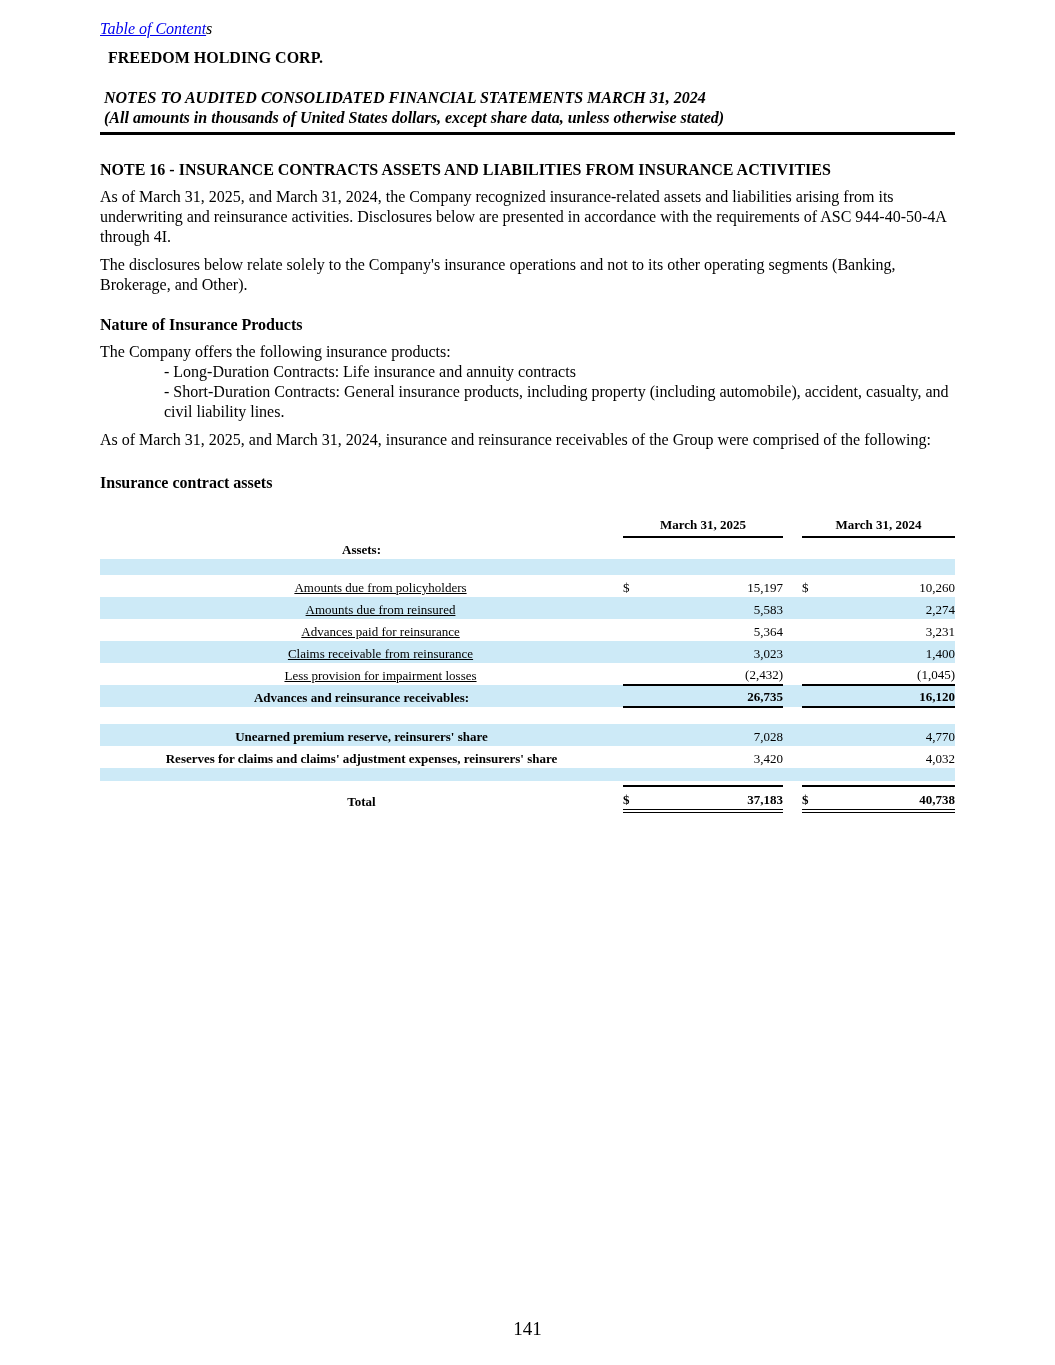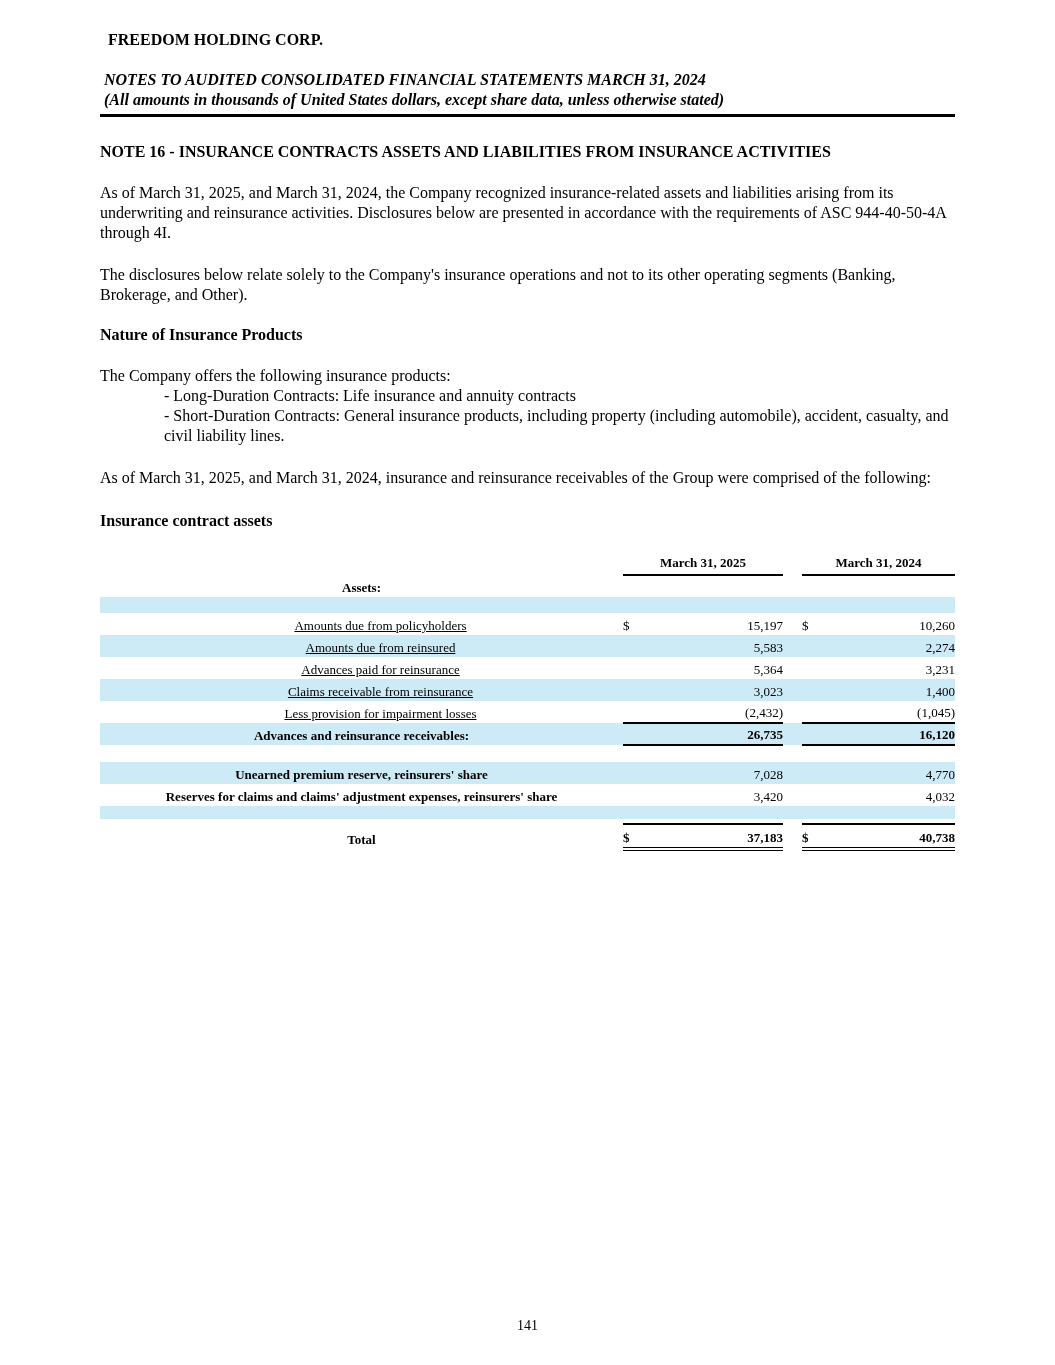--- a/index.html
+++ b/index.html
@@ -17,21 +17,21 @@
 
   .toc { font-style:italic; font-size:16px; }
   .toc a { color:var(--link,#0000ee); text-decoration:underline; cursor:pointer; }
   .toc .toc-suffix { color:#000; }
 
   .company { font-weight:bold; margin-top:11px; padding-left:8px; }
   .doc-title { font-weight:bold; margin-top:21px; padding-left:4px; line-height:20px;font-style:italic; }
   .rule { margin-top:4px; border-top:3px solid #000; width:100%; }
 
   .note-heading { font-weight:bold; margin-top:26px; font-size:16px; }
-  p.para { margin-top:22px; line-height:20px; }
+  p.para { margin-top:8px; line-height:20px; }
   .subheading { font-weight:bold; margin-top:21px; }
   .bullets { margin-left:64px; line-height:20px; }
 
   table.fin { border-collapse:collapse; margin-top:22px; width:855px; table-layout:fixed; font-size:13px; }
   table.fin td, table.fin th { padding:0; vertical-align:bottom; line-height:18px; }
   col.c-label { width:523px; }
   col.c-d1 { width:24px; }
   col.c-v1 { width:136px; }
   col.c-gap { width:19px; }
   col.c-d2 { width:24px; }
@@ -47,28 +47,29 @@
   tr.data td { height:22px; }
   tr.sp-blue td { height:16px; }
   tr.sp-blue2 td { height:13px; }
   tr.sp-white td { height:17px; }
   tr.mini td { height:5px; }
   .gl { border-bottom:2px solid #000; }
   .lt { border-bottom:2px solid #000; }
   .dbl { border-bottom:4px double #000; }
   tr.total td { height:25px; padding-top:4px; }
 
-  .footer { position:absolute; top:1318px; left:0; width:100%; text-align:center; font-size:14px; }
+  .footer { position:absolute; top:1318px; left:0; width:100%; text-align:center; font-size:19px; }
 </style>
 </head>
 <body>
 
 <div class="page">
   <div class="content">
 
+    <div class="toc"><a>Table of Content</a><span class="toc-suffix">s</span></div>
 
     <div class="company">FREEDOM HOLDING CORP.</div>
 
     <div class="doc-title">
       <div>NOTES TO AUDITED CONSOLIDATED FINANCIAL STATEMENTS MARCH 31, 2024</div>
       <div>(All amounts in thousands of United States dollars, except share data, unless otherwise stated)</div>
     </div>
 
     <div class="rule"></div>
 

